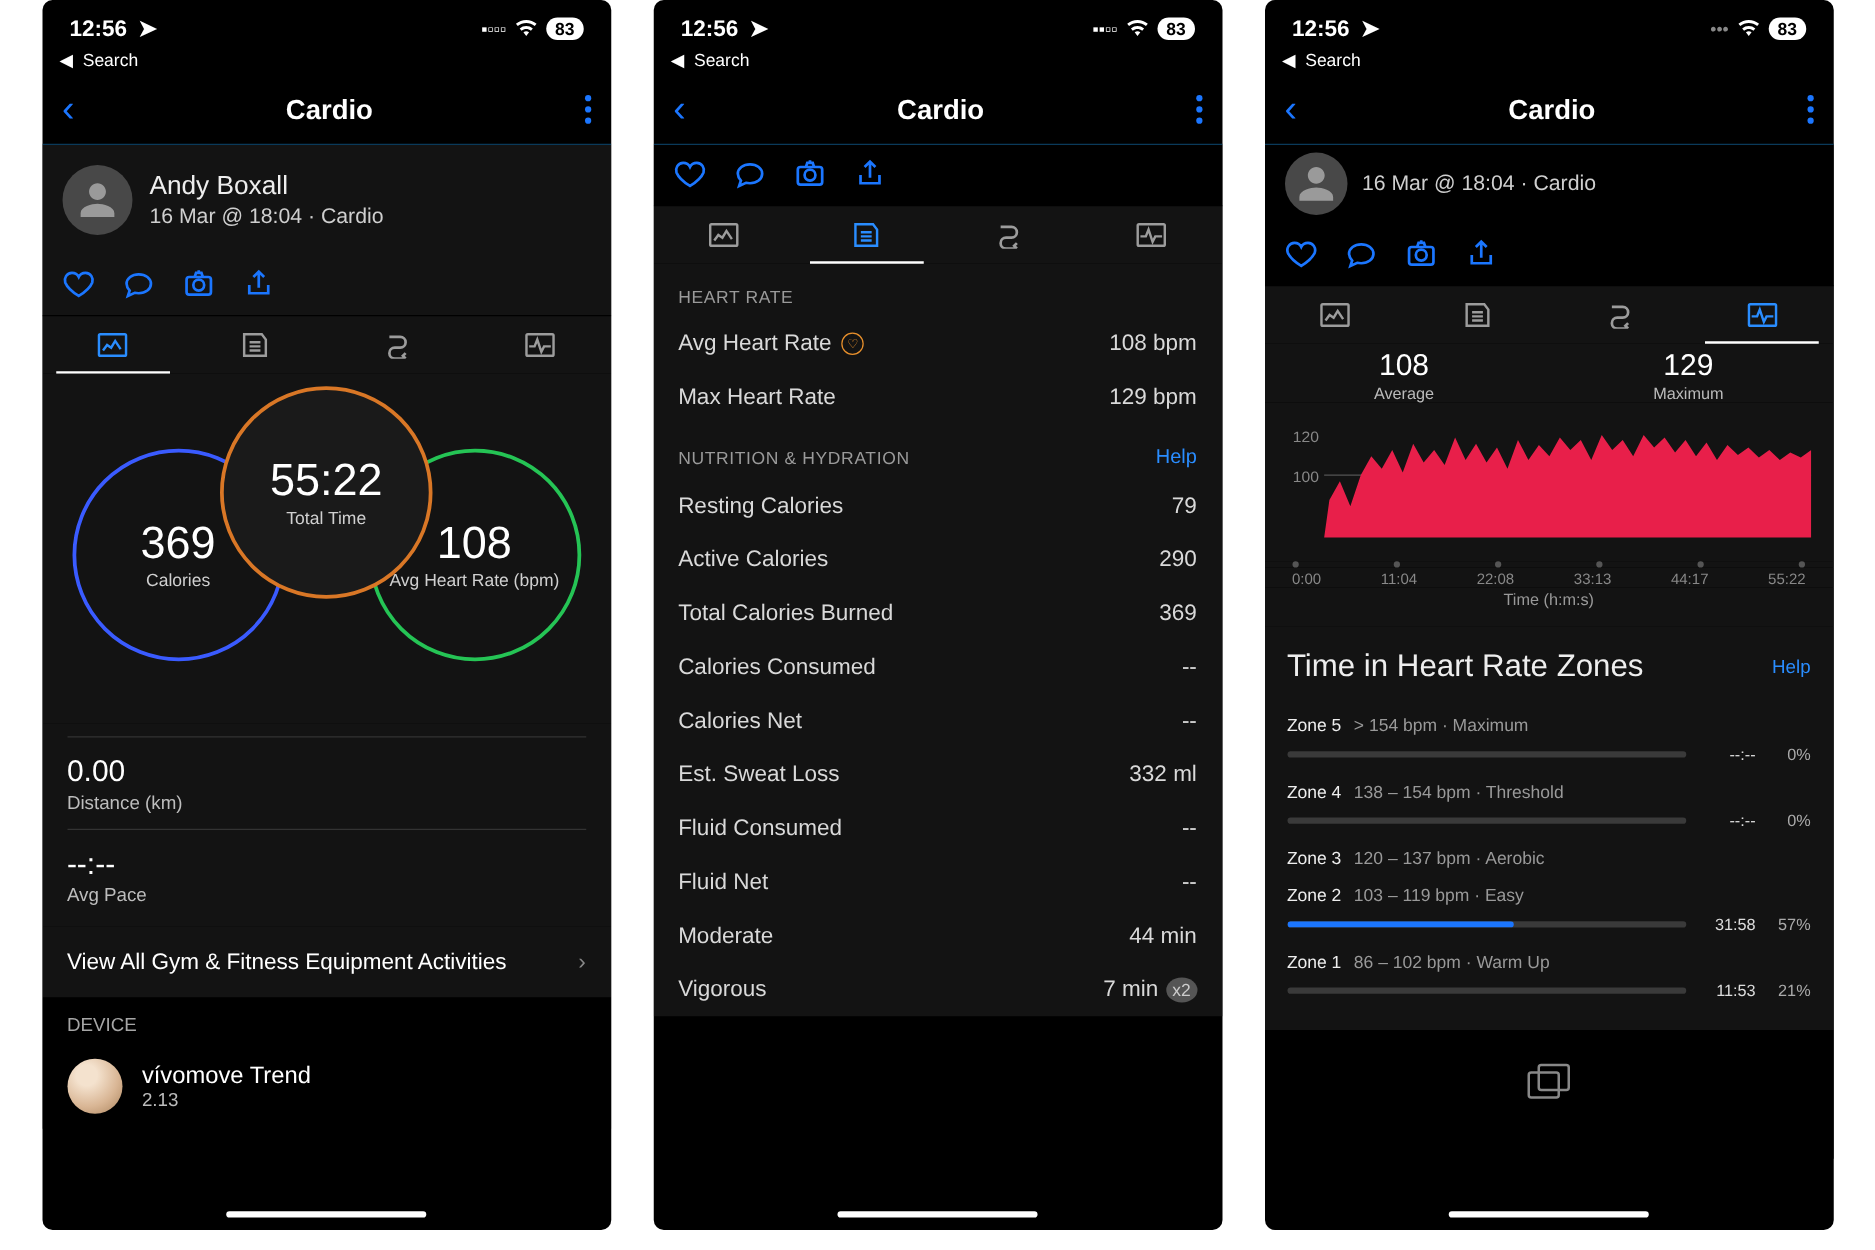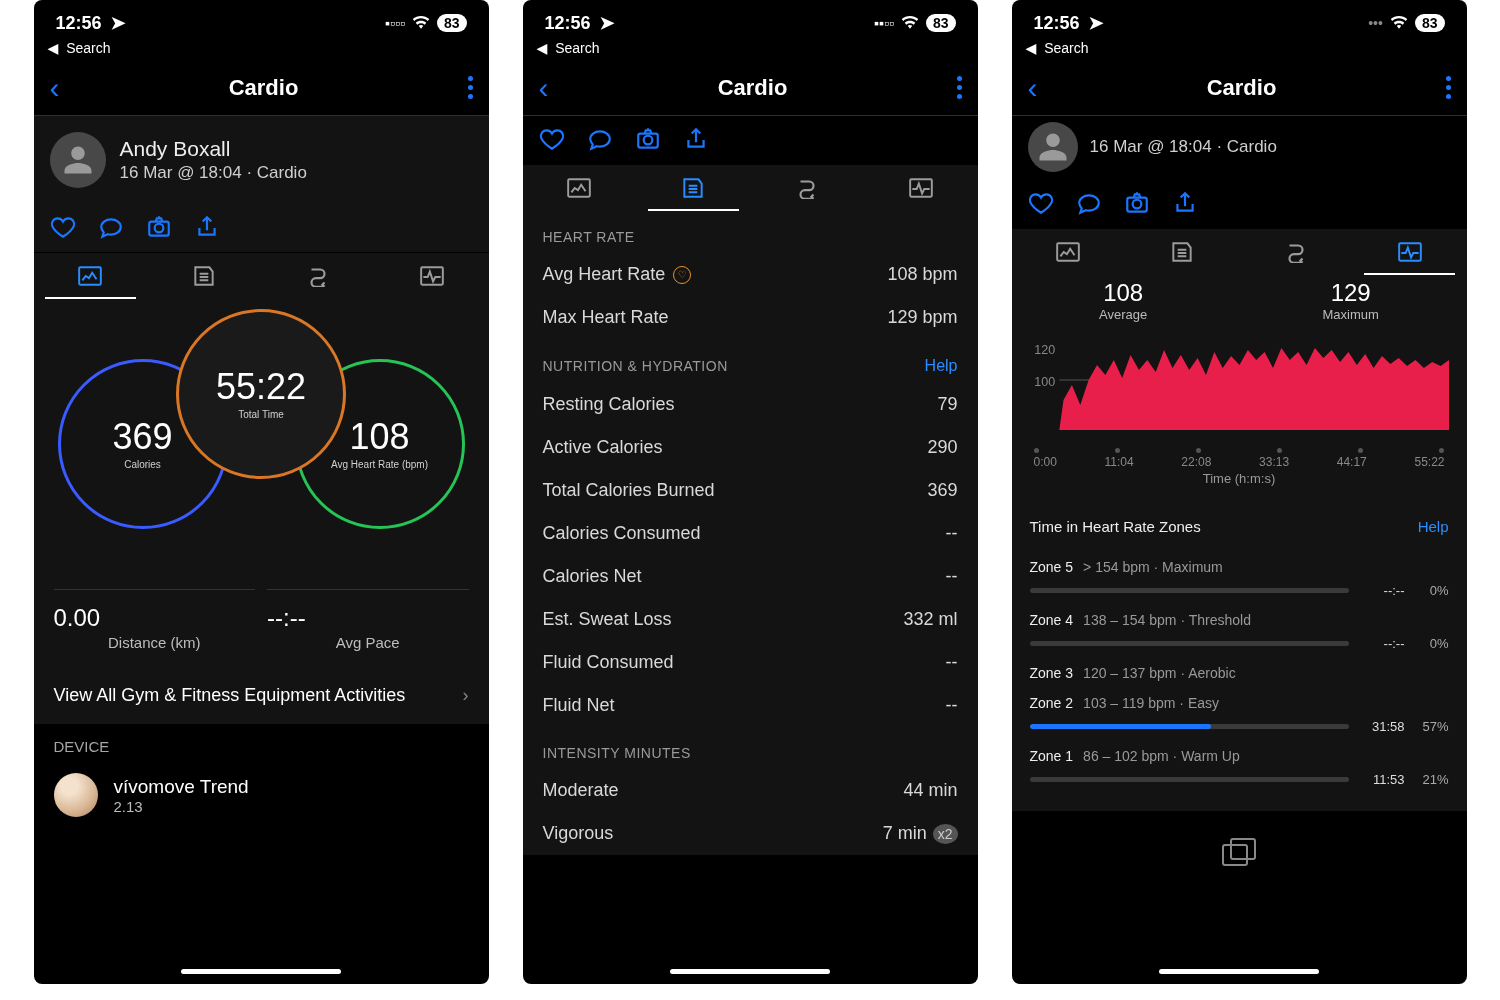--- a/index.html
+++ b/index.html
@@ -37,26 +37,26 @@
   .tabbar .tab.active::after { content:""; position:absolute; bottom:0; left:10%; right:10%; height:2px; background:#fff; }
   .tabbar .tab svg { width:26px; height:22px; vertical-align:middle; }
   
   
   .circles-wrap { position:relative; height:280px; background:#131313; }
   .circ { position:absolute; border-radius:50%; display:flex; flex-direction:column; align-items:center; justify-content:center; }
   .circ.c-time { width:170px; height:170px; border:3px solid #d97726; left:50%; top:10px; transform:translateX(-50%); background:#1a1a1a; z-index:2; }
   .circ.c-cal { width:170px; height:170px; border:3px solid #3a5bff; left:24px; top:60px; }
   .circ.c-hr { width:170px; height:170px; border:3px solid #25c455; right:24px; top:60px; }
   .circ .big { font-size:36px; font-weight:400; line-height:1; }
-  .circ .lbl { font-size:10px; color:#d0d0d0; margin-top:4px; text-align:left; padding:0 10px; }
-  
-  .two-col { display:flex; padding: 10px 20px 16px; gap:12px; background:#131313; }
+  .circ .lbl { font-size:14px; color:#d0d0d0; margin-top:4px; text-align:left; padding:0 10px; }
+  
+  .two-col { display:flex; padding: 10px 20px 16px; gap:12px; background:#131313;flex-direction:column; }
   .two-col .cell { flex:1; border-top:1px solid #333; padding-top:14px; }
   .two-col .val { font-size:24px; font-weight:400; }
-  .two-col .lab { font-size:15px; color:#bdbdbd; margin-top:2px;text-align:center; }
+  .two-col .lab { font-size:15px; color:#bdbdbd; margin-top:2px; }
   
   .link-row { display:flex; justify-content:space-between; align-items:center; padding:18px 20px; font-size:18px; background:#131313; }
   .link-row .chev { color:#888; }
   
   .section-label { padding: 14px 20px 6px; color:#a6a6a6; font-size:15px; background:#000; }
   .device-row { display:flex; align-items:center; gap:16px; padding:12px 20px; background:#000; }
   .device-img { width:44px; height:44px; border-radius:50%; background: radial-gradient(circle at 35% 30%, #f4e2ce 20%, #d9b695 60%, #a9825a); }
   .device-col { display:flex; flex-direction:column; }
   .device-name { font-size:19px; }
   .device-ver { font-size:15px; color:#bbb; }
@@ -79,21 +79,21 @@
   .chart-head .l { font-size:13px; color:#bbb; }
   .chart-box { padding: 8px 18px 4px; background:#131313; }
   .chart-svg { width:100%; height:110px; }
   .chart-xaxis { display:flex; justify-content:space-between; padding:2px 22px 0; font-size:12px; color:#888; background:#131313; }
   .chart-xlabel { text-align:center; font-size:13px; color:#999; padding: 2px 0 14px; background:#131313; }
   .tick-dots { display:flex; justify-content:space-between; padding: 0 22px; background:#131313; }
   .tick-dots span { width:5px; height:5px; border-radius:50%; background:#555; }
   
   .zones { padding: 0 18px 20px; background:#131313; }
   .zones-title { display:flex; justify-content:space-between; align-items:center; padding: 18px 0 14px; }
-  .zones-title .t { font-size:15px; color:#eee; }
+  .zones-title .t { font-size:25px; color:#eee; }
   .zones-title .help { font-size:15px; color:#2a8dff; }
   .zone { padding: 10px 0 4px; }
   .zone-top { display:flex; gap:10px; font-size:14px; align-items:baseline; }
   .zone-top .zn { color:#eee; font-weight:500; }
   .zone-top .zr { color:#999; }
   .zone-bar-row { display:flex; align-items:center; gap:10px; margin-top:8px; }
   .zone-track { flex:1; height:5px; background:#3a3a3a; border-radius:3px; overflow:hidden; }
   .zone-fill { height:100%; border-radius:3px; }
   .zone-time { width:46px; font-size:13px; color:#ddd; text-align:right; }
   .zone-pct { width:34px; font-size:13px; color:#aaa; text-align:right; }
@@ -318,23 +318,20 @@
       </div>
     <div class="kv-row">
         <span>Fluid Consumed</span>
         <span>--</span>
       </div>
     <div class="kv-row">
         <span>Fluid Net</span>
         <span>--</span>
       </div>
 
-    <div class="section-head">
-        <span>INTENSITY MINUTES</span>
-      </div>
     <div class="kv-row">
         <span>Moderate</span>
         <span>44 min</span>
       </div>
     <div class="kv-row">
         <span>Vigorous</span>
         <span><span>7 min</span><span class="x2">x2</span></span>
       </div>
   </div>
   <div class="home-indicator"></div>

